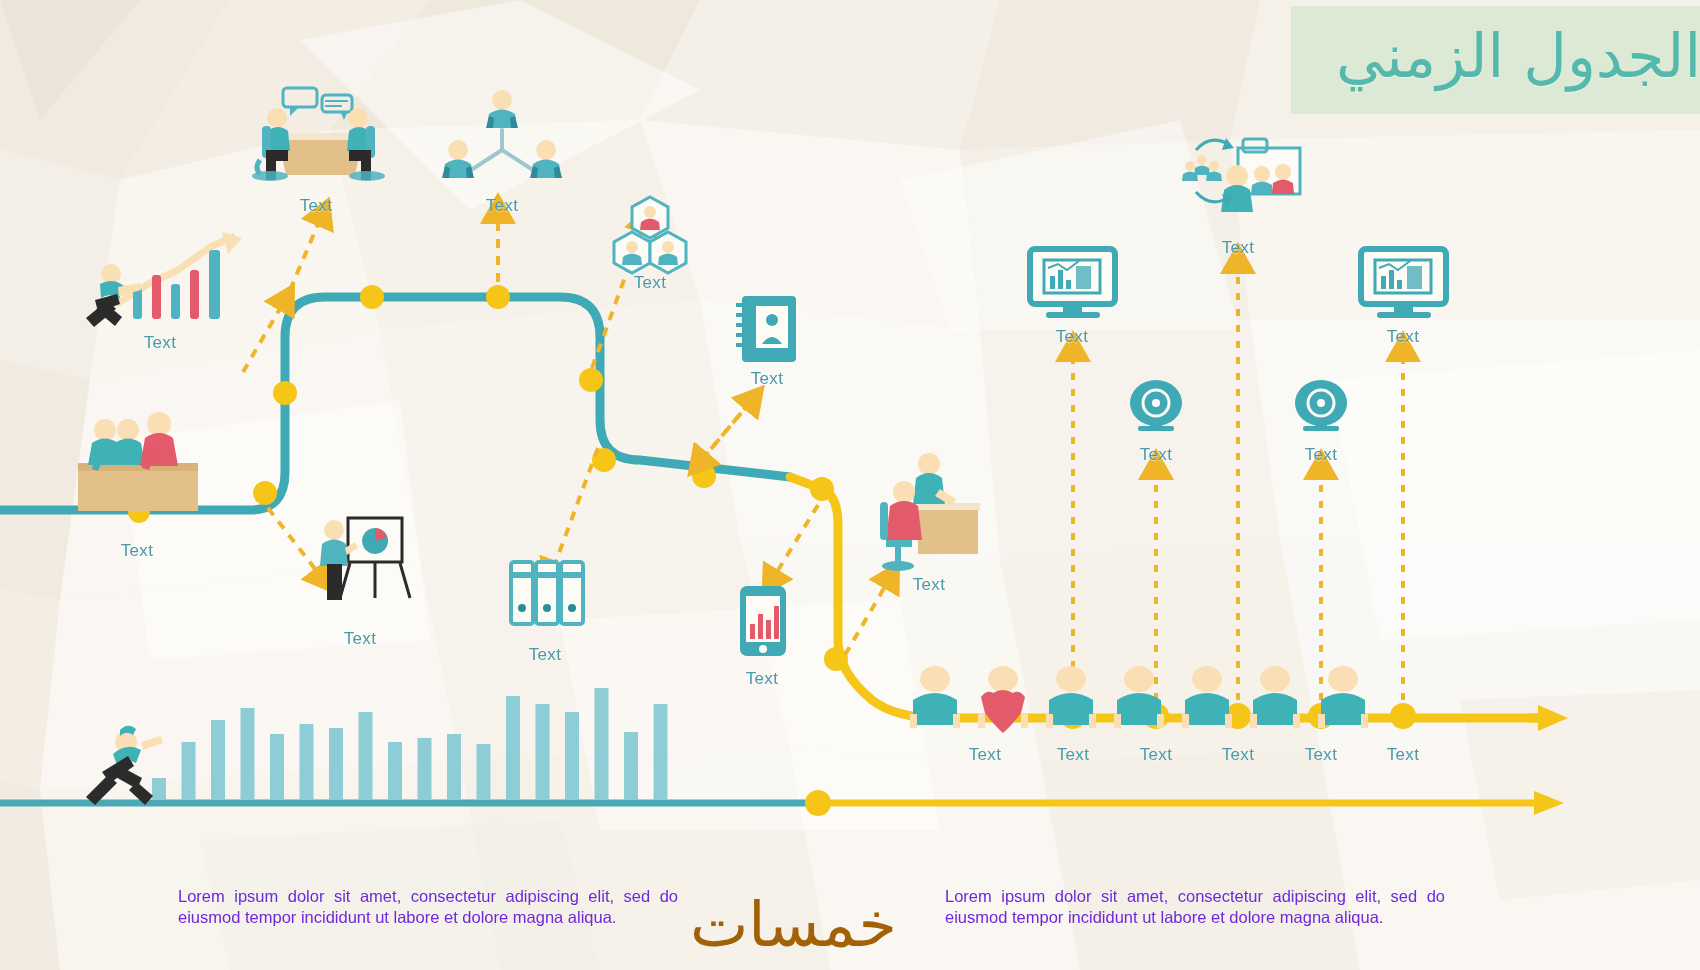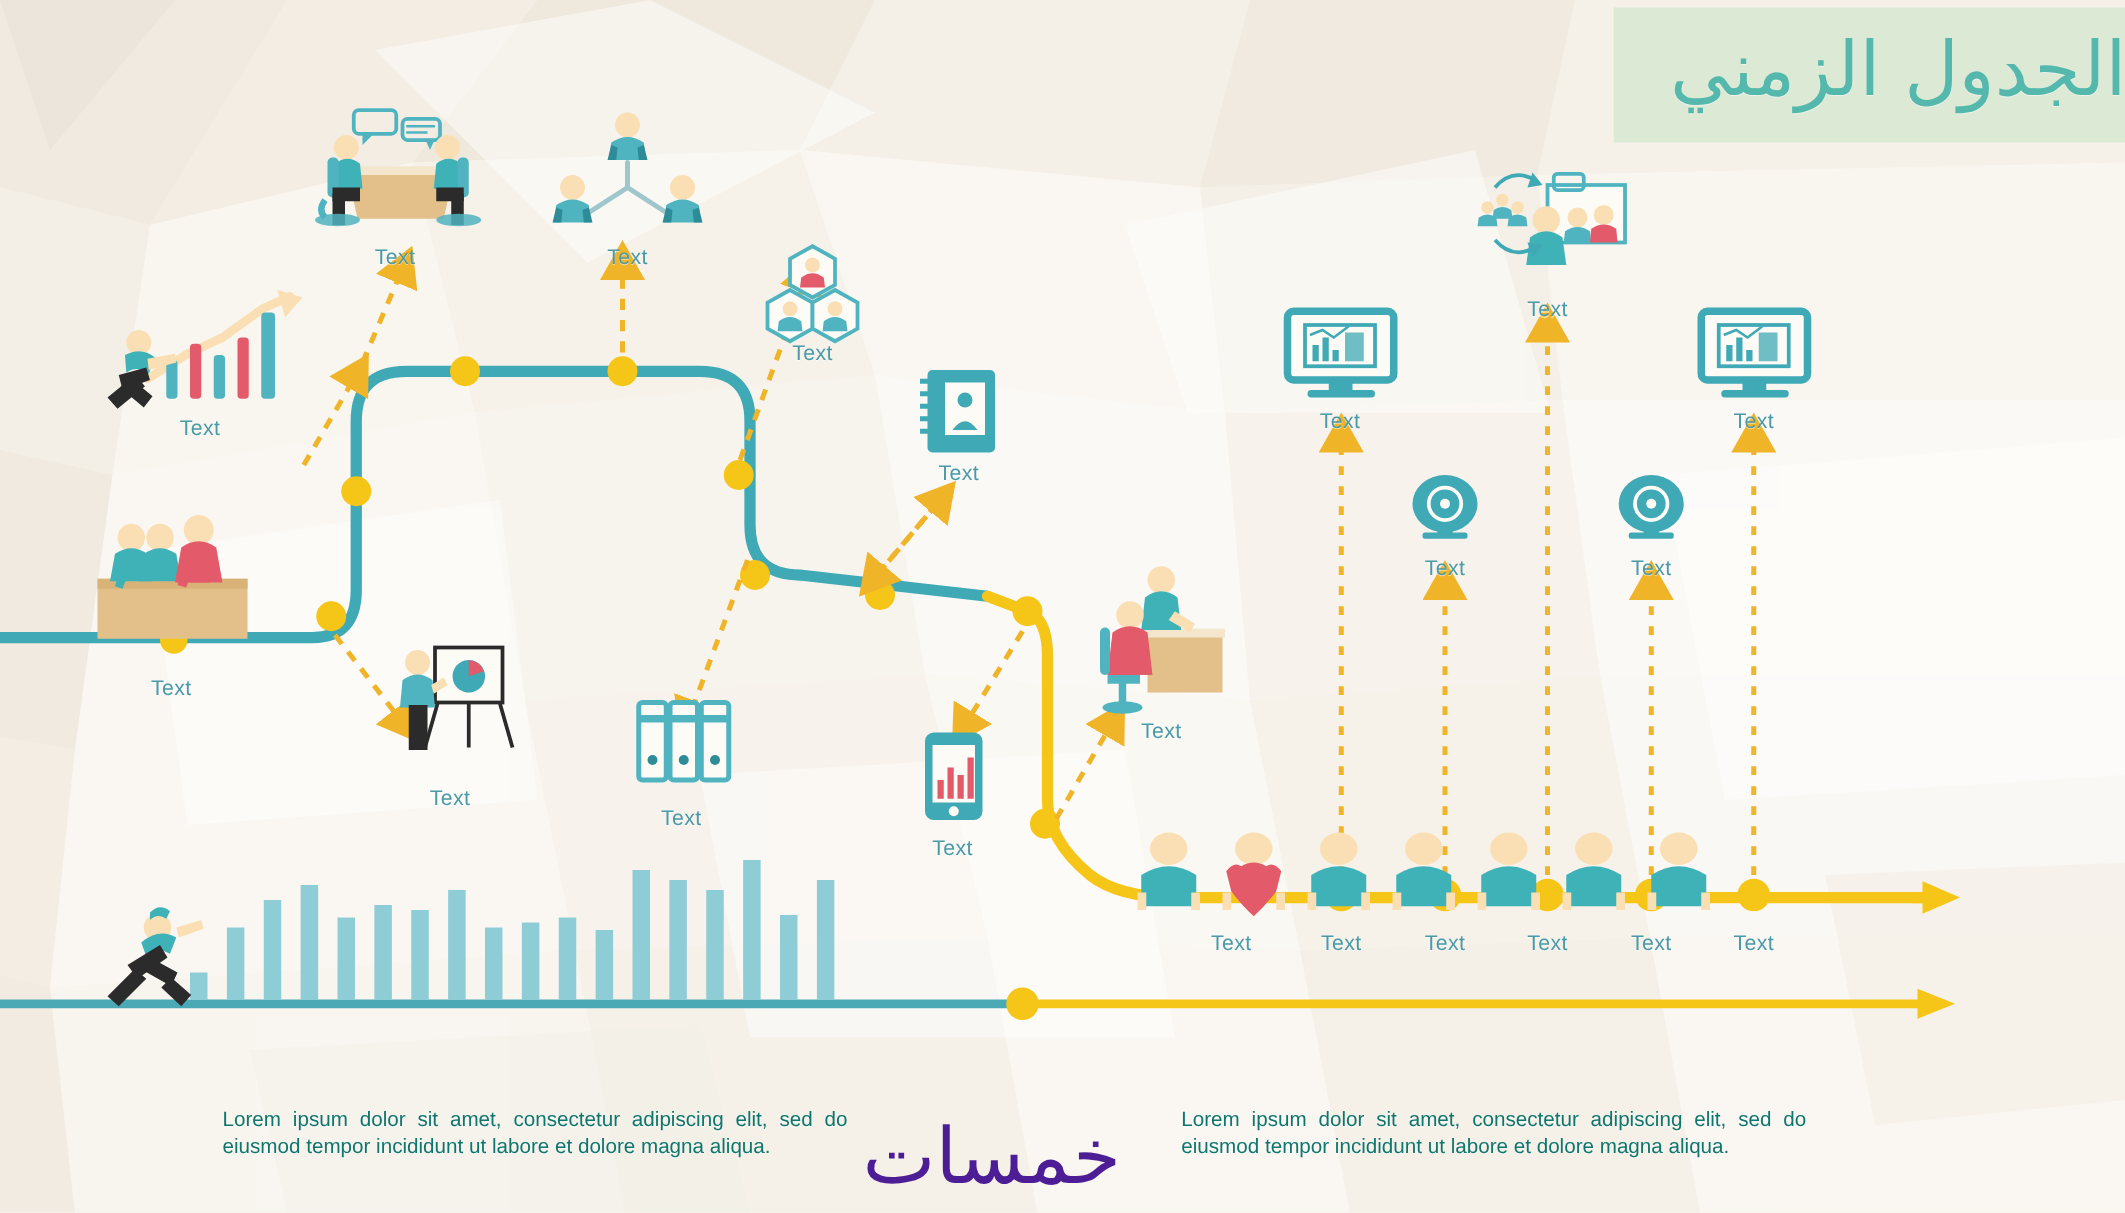--- a/index.html
+++ b/index.html
@@ -41,33 +41,33 @@
     letter-spacing:2px;
     line-height:1;
     padding-bottom:8px;
     text-shadow:0 1px 1px rgba(255,255,255,.5);
   }
 
   
   .para{
     position:absolute;
     width:500px;
-    color:#0f766e;
+    color:#6d28d9;
     font-size:16.5px;
     line-height:21px;
     text-align:justify;
     text-shadow:0 1px 0 rgba(255,255,255,.5);
   }
   #para-left{left:178px;top:886px;}
   #para-right{left:945px;top:886px;}
 
   
   #watermark{
     position:absolute;left:690px;top:888px;
-    font-size:62px;color:#4c1d95;
+    font-size:62px;color:#a16207;
     font-family:"DejaVu Sans",sans-serif;
     direction:rtl;letter-spacing:2px;
     z-index:5;
     user-select:none;
   }
 
   
   .layer{position:absolute;left:0;top:0;width:1700px;height:970px;}
   .layer svg{display:block;}
   #paths-layer{z-index:2;}

